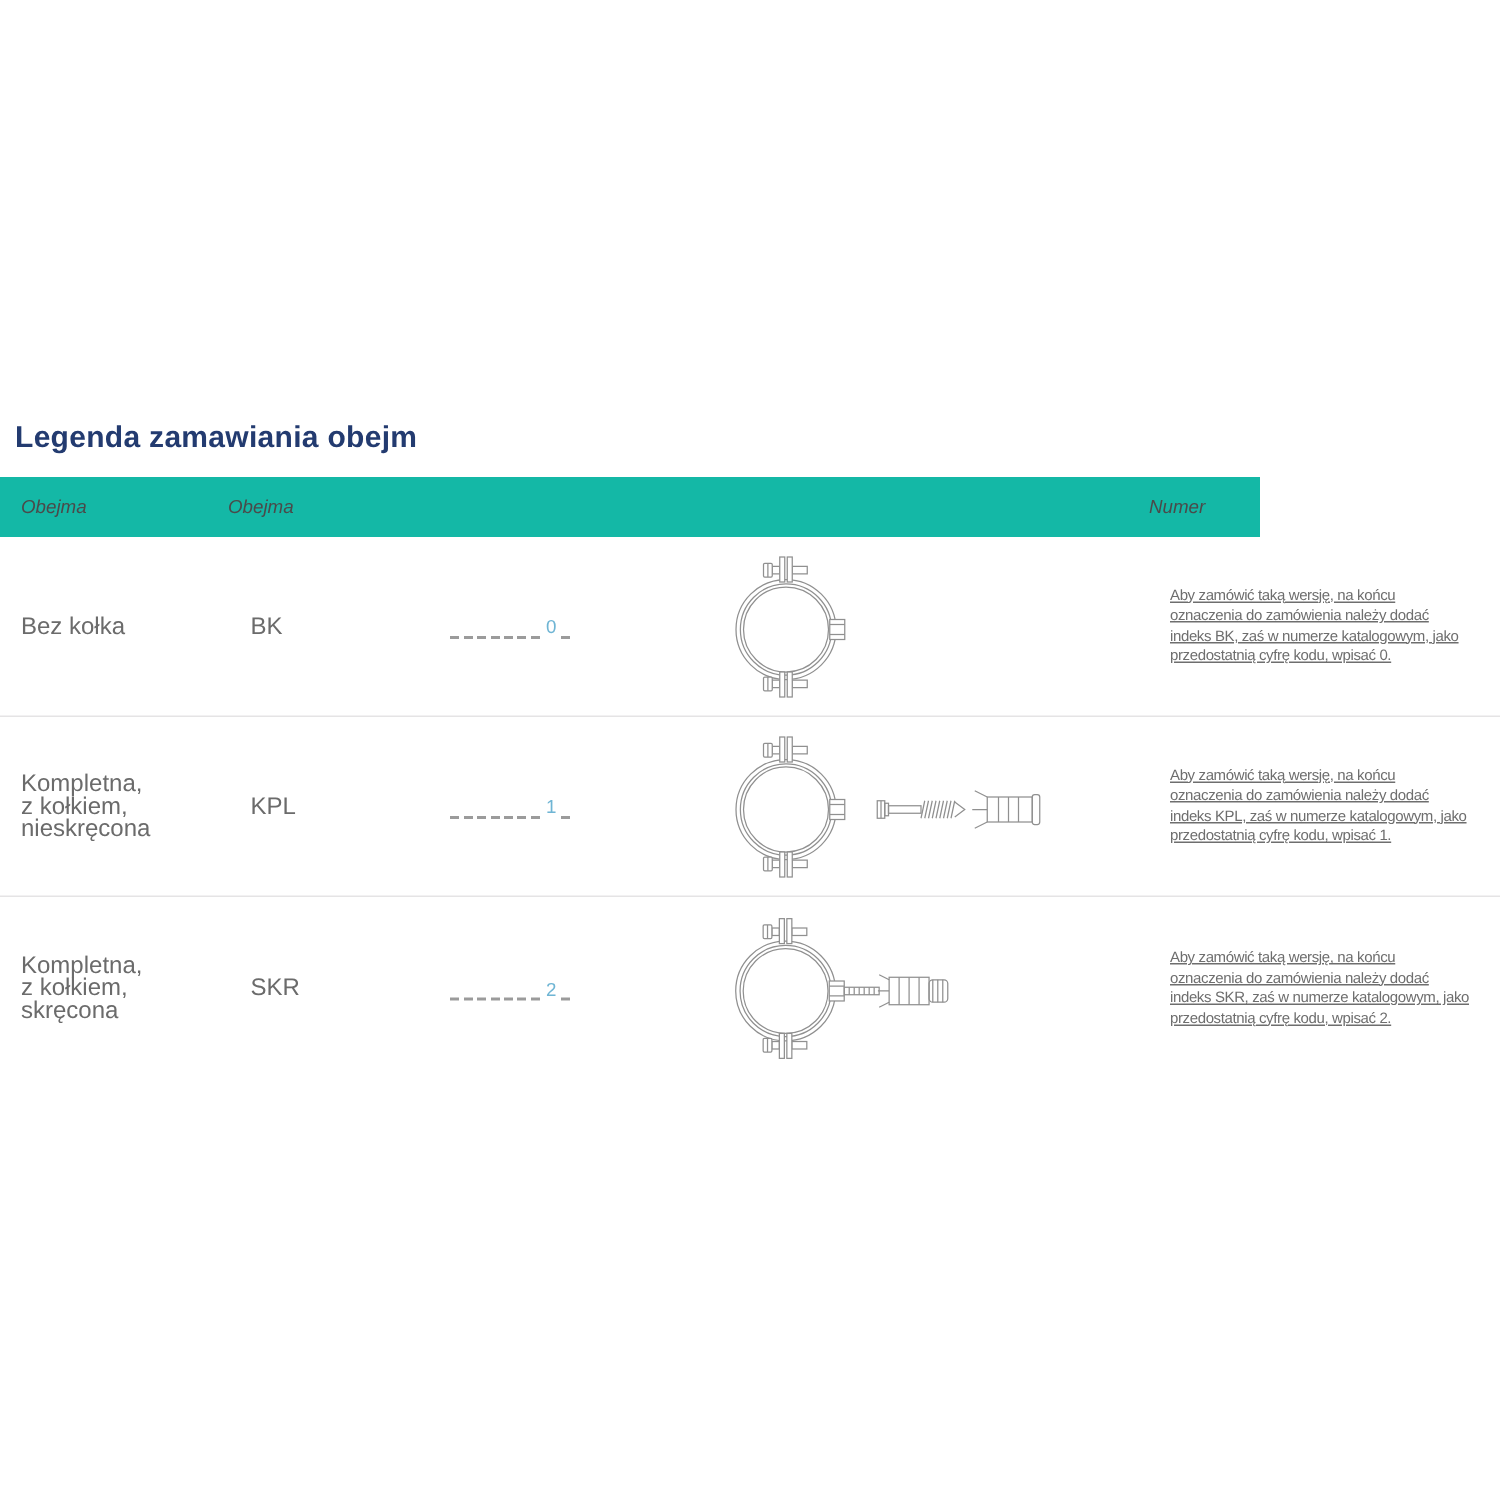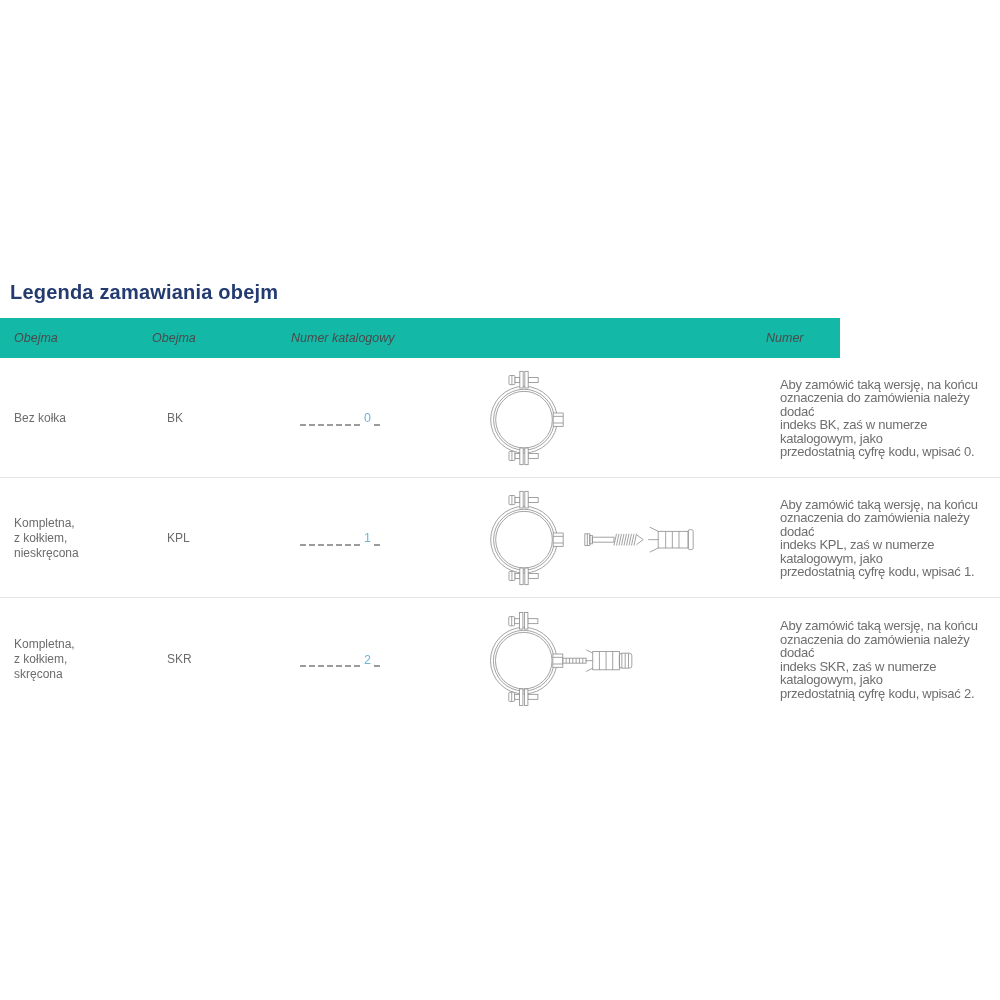--- a/index.html
+++ b/index.html
@@ -21,43 +21,44 @@
   }
   .th.c1{left:14px}.th.c2{left:152px}.th.c3{left:291px}.th.c5{left:766px}
 
   .row{position:absolute;left:0;width:1000px;box-sizing:border-box;}
   .row1{top:358px;height:119px;}
   .row2{top:477px;height:120px;border-top:1px solid #e5e4e5;}
   .row3{top:597px;height:123px;border-top:1px solid #e5e4e5;}
 
   .cell{
     position:absolute;top:50%;transform:translateY(-50%);
-    font-size:12px;color:#6b6b6b;line-height:15px;white-space:pre-line;
+    font-size:16px;color:#6b6b6b;line-height:15px;white-space:pre-line;
   }
   .cell.c1{left:14px}.cell.c2{left:167px}
 
   .catalog{
     position:absolute;left:300px;top:50%;transform:translateY(-50%);
     display:flex;align-items:flex-end;height:18px;
   }
   .dashline{
     width:61px;height:2px;margin-bottom:1px;
     background:repeating-linear-gradient(90deg,#9b9b9b 0 6px,transparent 6px 9px);
   }
   .cat-digit{
     font-size:12.5px;line-height:1;color:#6fb5d4;margin:0 3px 2px 3px;
   }
   .dashend{width:6px;height:2px;background:#9b9b9b;margin-bottom:1px;}
 
   .imgbox{position:absolute;left:478px;top:50%;transform:translateY(-50%);line-height:0;}
 
   .desc{
     position:absolute;left:780px;top:50%;transform:translateY(-50%);
-    font-size:13px;letter-spacing:-0.25px;line-height:13.5px;color:#6e6e6e;
+    font-size:10px;letter-spacing:-0.25px;line-height:13.5px;color:#6e6e6e;
     white-space:pre-line;
+    text-decoration:underline;
   }
 
   .defs-svg{position:absolute;width:0;height:0;overflow:hidden;}
 </style>
 </head>
 <body>
 
 <svg class="defs-svg" aria-hidden="true">
   <defs>
     <g id="clamp-g" stroke="#909090" fill="none" stroke-width="1">
@@ -84,21 +85,20 @@
       <line x1="90" y1="66" x2="102" y2="66"></line>
     </g>
   </defs>
 </svg>
 
 <h1 class="page-title">Legenda zamawiania obejm</h1>
 
 <div class="thead">
   <span class="th c1">Obejma</span>
   <span class="th c2">Obejma</span>
-  <span class="th c3">Numer katalogowy</span>
   <span class="th c5">Numer</span>
 </div>
 
 <div class="row row1">
   <span class="cell c1">Bez kołka</span>
   <span class="cell c2">BK</span>
   <div class="catalog">
     <span class="dashline"></span>
     <span class="cat-digit">0</span>
     <span class="dashend"></span>

